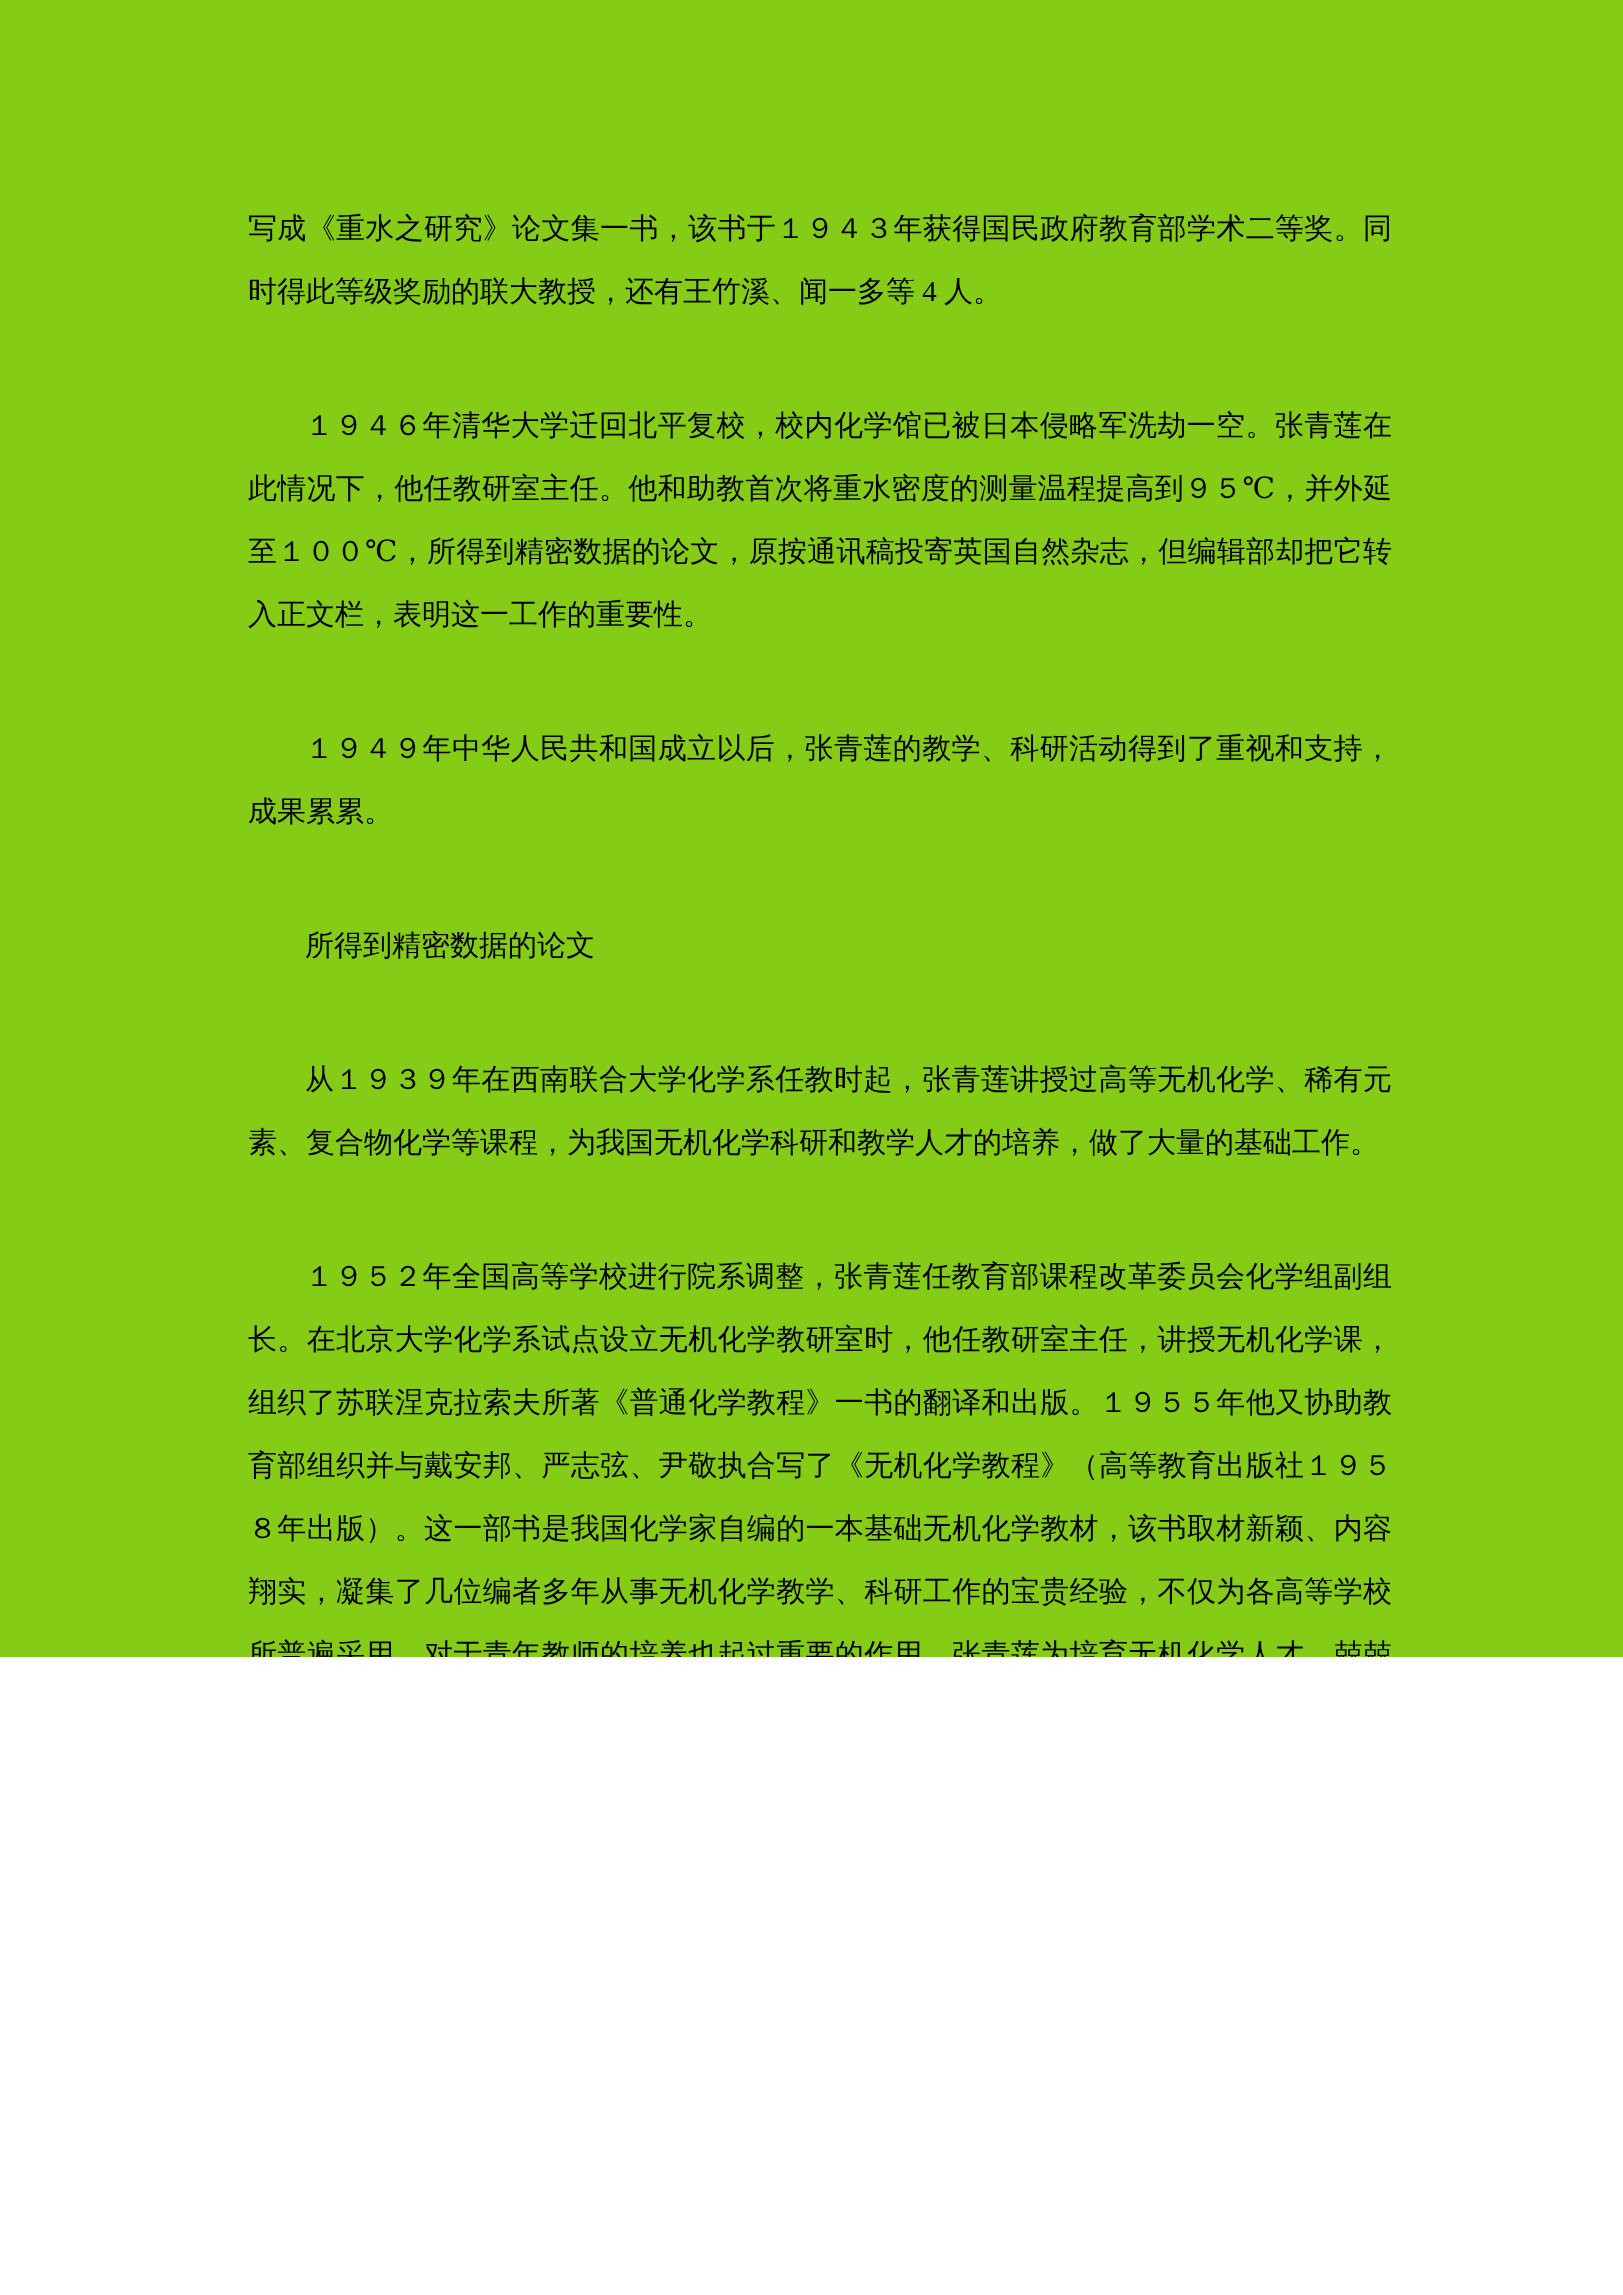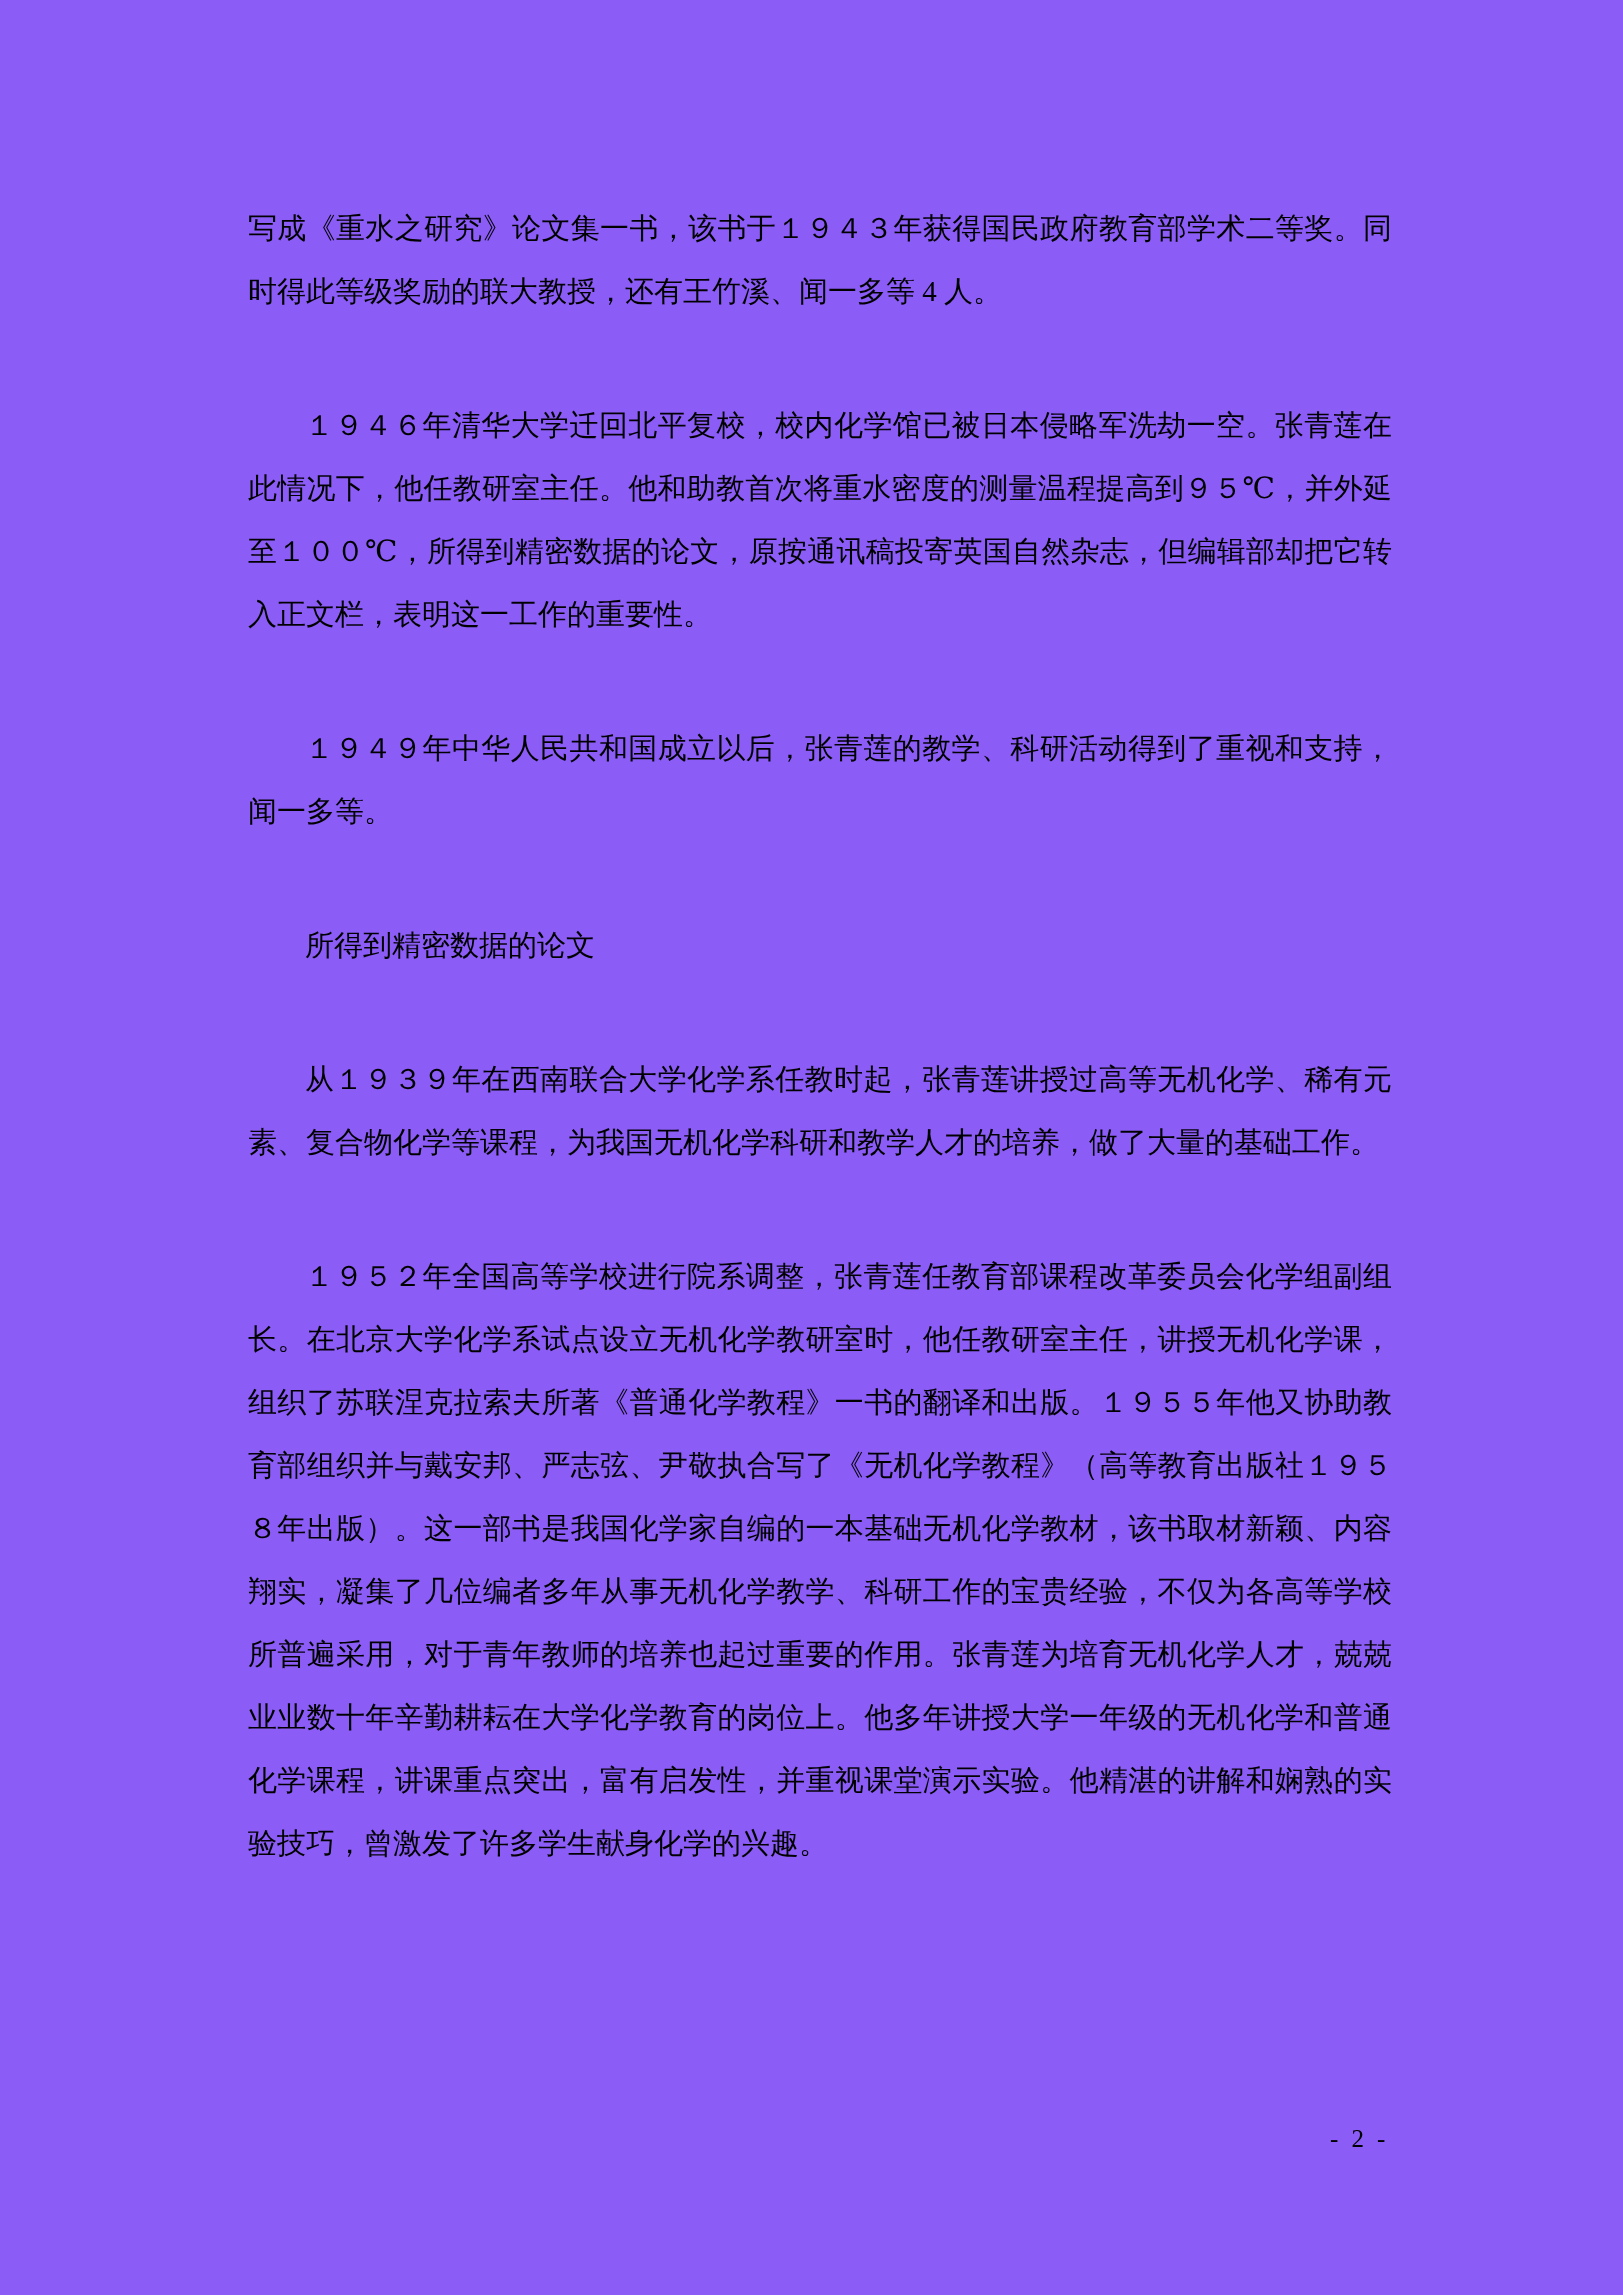--- a/index.html
+++ b/index.html
@@ -3,22 +3,22 @@
 <meta charset="utf-8">
 <style>
   html, body {
     margin: 0;
     padding: 0;
     background: #ffffff;
   }
   .page {
     position: relative;
     width: 1623px;
-    height: 2295px;
-    background: #8b5cf6;
+    height: 1657px;
+    background: #84cc16;
     overflow: hidden;
     font-family: "Liberation Serif", "DejaVu Serif", serif;
     color: #000000;
   }
   .content {
     position: absolute;
     left: 248px;
     top: 197px;
     width: 1144px;
   }
@@ -51,20 +51,20 @@
     white-space: pre;
   }
 </style>
 </head>
 <body>
 
 <div class="page">
   <div class="content">
     <p class="para">写成《重水之研究》论文集一书，该书于１９４３年获得国民政府教育部学术二等奖。同时得此等级奖励的联大教授，还有王竹溪、闻一多等 4 人。</p>
     <p class="para indent">１９４６年清华大学迁回北平复校，校内化学馆已被日本侵略军洗劫一空。张青莲在此情况下，他任教研室主任。他和助教首次将重水密度的测量温程提高到９５℃，并外延至１００℃，所得到精密数据的论文，原按通讯稿投寄英国自然杂志，但编辑部却把它转入正文栏，表明这一工作的重要性。</p>
-    <p class="para indent">１９４９年中华人民共和国成立以后，张青莲的教学、科研活动得到了重视和支持，闻一多等。</p>
+    <p class="para indent">１９４９年中华人民共和国成立以后，张青莲的教学、科研活动得到了重视和支持，成果累累。</p>
     <p class="para indent section-heading">所得到精密数据的论文</p>
     <p class="para indent">从１９３９年在西南联合大学化学系任教时起，张青莲讲授过高等无机化学、稀有元素、复合物化学等课程，为我国无机化学科研和教学人才的培养，做了大量的基础工作。</p>
     <p class="para indent">１９５２年全国高等学校进行院系调整，张青莲任教育部课程改革委员会化学组副组长。在北京大学化学系试点设立无机化学教研室时，他任教研室主任，讲授无机化学课，组织了苏联涅克拉索夫所著《普通化学教程》一书的翻译和出版。１９５５年他又协助教育部组织并与戴安邦、严志弦、尹敬执合写了《无机化学教程》（高等教育出版社１９５８年出版）。这一部书是我国化学家自编的一本基础无机化学教材，该书取材新颖、内容翔实，凝集了几位编者多年从事无机化学教学、科研工作的宝贵经验，不仅为各高等学校所普遍采用，对于青年教师的培养也起过重要的作用。张青莲为培育无机化学人才，兢兢业业数十年辛勤耕耘在大学化学教育的岗位上。他多年讲授大学一年级的无机化学和普通化学课程，讲课重点突出，富有启发性，并重视课堂演示实验。他精湛的讲解和娴熟的实验技巧，曾激发了许多学生献身化学的兴趣。</p>
   </div>
   <div class="page-number">- 2 -</div>
 </div>
 
 
 </body></html>

